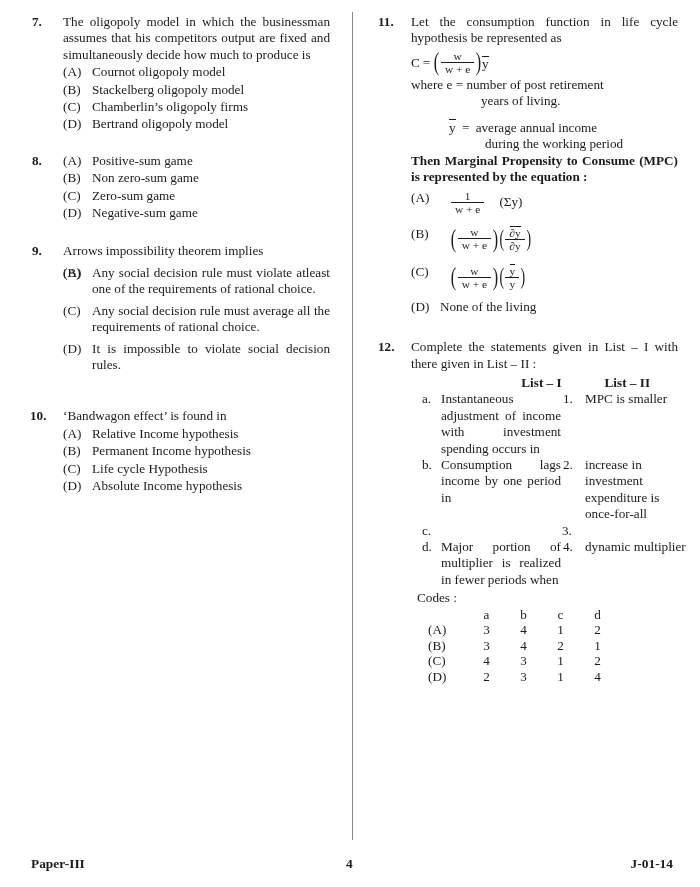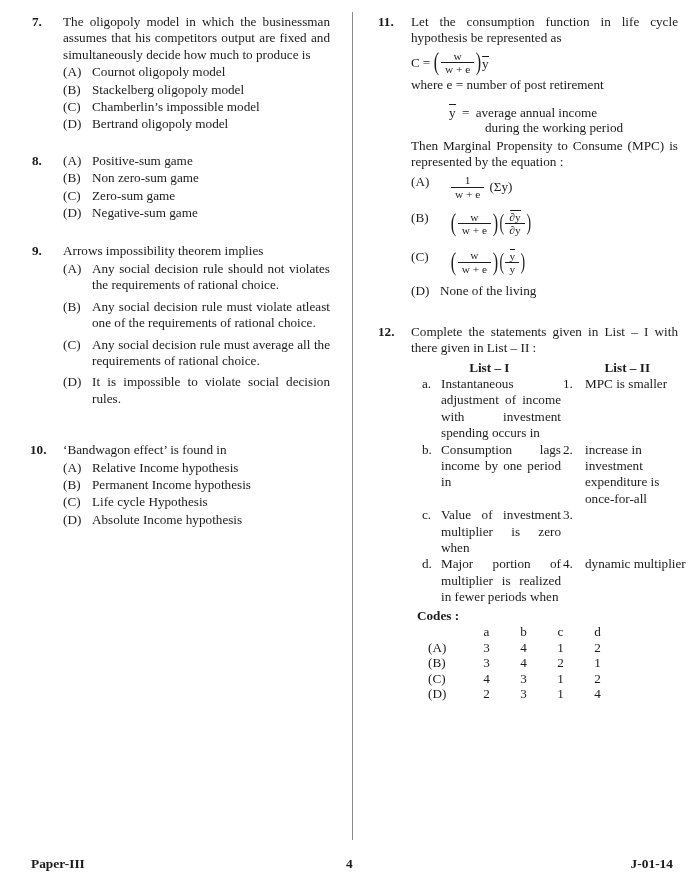--- a/index.html
+++ b/index.html
@@ -161,21 +161,21 @@
   
   .lists {
     margin-top: 3px;
     width: 278px;
   }
   .lists-head {
     display: flex;
     font-weight: bold;
     margin-bottom: 0px;
   }
-  .lh-1 { width: 150px; text-align: center; padding-left: 6px; }
+  .lh-1 { width: 150px; text-align: right; padding-left: 6px; }
   .lh-2 { width: 128px; text-align: center; padding-left: 4px; }
 
   .lrow {
     display: flex;
     margin-bottom: 0px;
   }
   .lcol-a {
     width: 150px;
     display: flex;
   }
@@ -202,21 +202,21 @@
     width: 104px;
     text-align: left;
   }
 
   
   .codes {
     margin-top: 2px;
     padding-left: 6px;
   }
   .codes-title {
-    font-weight: bold;
+    font-weight: normal;
     margin-bottom: 0px;
   }
   .codes-grid { line-height: 15.6px; }
   .crow { display: flex; }
   .c-lbl  { width: 40px; flex: 0 0 40px; padding-left: 11px; }
   .c-cell { width: 37px; flex: 0 0 37px; text-align: center; }
 
   
   .footer {
     position: absolute;
@@ -247,21 +247,21 @@
         <div class="opt nojust">
           <span class="opt-lbl">(A)</span>
           <span>Cournot oligopoly model</span>
         </div>
         <div class="opt nojust">
           <span class="opt-lbl">(B)</span>
           <span>Stackelberg oligopoly model</span>
         </div>
         <div class="opt nojust">
           <span class="opt-lbl">(C)</span>
-          <span>Chamberlin’s impossible model</span>
+          <span>Chamberlin’s oligopoly firms</span>
         </div>
         <div class="opt nojust">
           <span class="opt-lbl">(D)</span>
           <span>Bertrand oligopoly model</span>
         </div>
       </div>
     </div>
 
     <div class="q" style="margin-top:20px;">
       <span class="q-num">8.</span>
@@ -284,21 +284,20 @@
         </div>
       </div>
     </div>
 
     <div class="q" style="margin-top:22px;">
       <span class="q-num">9.</span>
       <div class="q-stem">Arrows impossibility theorem implies</div>
       <div class="opts">
         <div class="opt">
           <span class="opt-lbl">(A)</span>
-          <span>Any social decision rule should not violates the requirements of rational choice.</span>
         </div>
         <div class="opt" style="margin-top:5px;">
           <span class="opt-lbl">(B)</span>
           <span>Any social decision rule must violate atleast one of the requirements of rational choice.</span>
         </div>
         <div class="opt" style="margin-top:5px;">
           <span class="opt-lbl">(C)</span>
           <span>Any social decision rule must average all the requirements of rational choice.</span>
         </div>
         <div class="opt" style="margin-top:5px;">
@@ -351,44 +350,45 @@
           </span>
           <span class="paren">)</span>
           <span class="ovl">y</span>
         </span>
       </div>
 
       <div class="wherewrap">
         <div class="whereline">
           <span>where e =</span>
           <span>number of post retirement</span>
+          <span class="hang">years of living.</span>
         </div>
       </div>
 
       <div class="ybarblock">
         <div>
           <span class="ovl">y</span>
           <span class="eqsign">=</span>
           <span>average annual income</span>
         </div>
         <div class="l2">during the working period</div>
       </div>
 
-      <div class="q-stem" style="margin-top:1px;">Then Marginal Propensity to Consume (MPC) is represented by the equation :</div>
+      <div class="q-stem" style="margin-top:1px;font-weight:bold;">Then Marginal Propensity to Consume (MPC) is represented by the equation :</div>
 
       <div class="opts" style="margin-top:4px;">
 
         <div class="opt nojust" style="padding-left:29px; margin-top:2px;">
           <span class="opt-lbl">(A)</span>
           <span class="mrow" style="margin-left:10px;">
             <span class="frac">
               <span class="num">1</span>
               <span class="den">w + e</span>
             </span>
-            <span style="margin-left:4px;">(Σy)</span>
+            <span style="margin-left:14px;">(Σy)</span>
           </span>
         </div>
 
         <div class="opt nojust" style="padding-left:29px; margin-top:10px;">
           <span class="opt-lbl">(B)</span>
           <span class="mrow" style="margin-left:10px;">
             <span class="paren">(</span>
             <span class="frac">
               <span class="num">w</span>
               <span class="den">w + e</span>
@@ -456,21 +456,20 @@
           </span>
           <span class="lcol-b">
             <span class="lb-key">2.</span>
             <span class="lb-txt">increase in investment expenditure is once-for-all</span>
           </span>
         </div>
 
         <div class="lrow">
           <span class="lcol-a">
             <span class="la-key">c.</span>
-            <span class="la-txt">Value of investment multiplier is zero when</span>
           </span>
           <span class="lcol-b">
             <span class="lb-key">3.</span>
           </span>
         </div>
 
         <div class="lrow">
           <span class="lcol-a">
             <span class="la-key">d.</span>
             <span class="la-txt">Major portion of multiplier is realized in fewer periods when</span>

